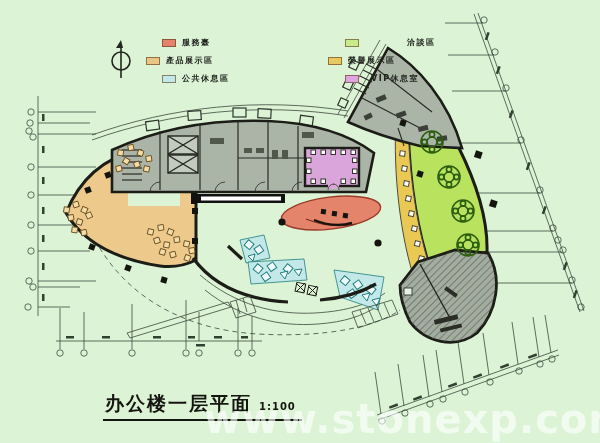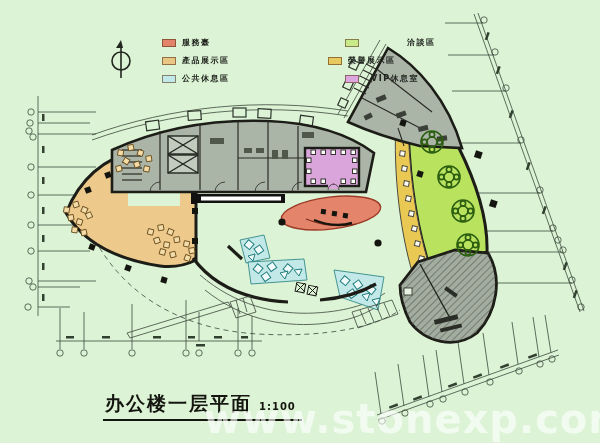--- a/index.html
+++ b/index.html
@@ -465,21 +465,21 @@
     <line x1="121" y1="44" x2="121" y2="78" stroke-width="1.6"></line>
     <path d="M 116,48 L 121,40 L 123,48 Z" fill="#22261f" stroke="none"></path>
   </g>
 </svg>
 
 <div>
   <div class="legend-row" style="left:162px;top:37px;">
     <span class="swatch" style="background: rgb(226, 131, 106);"></span>
     <span class="legend-label">服務臺</span>
   </div>
-  <div class="legend-row" style="left:162px;top:55px;">
+  <div class="legend-row" style="left:146px;top:55px;">
     <span class="swatch" style="background: rgb(233, 198, 131);"></span>
     <span class="legend-label">產品展示區</span>
   </div>
   <div class="legend-row" style="left:162px;top:73px;">
     <span class="swatch" style="background: rgb(194, 233, 233);"></span>
     <span class="legend-label">公共休息區</span>
   </div>
   <div class="legend-row" style="left:345px;top:37px;gap:48px;">
     <span class="swatch" style="background: rgb(201, 234, 138);"></span>
     <span class="legend-label">洽談區</span>

